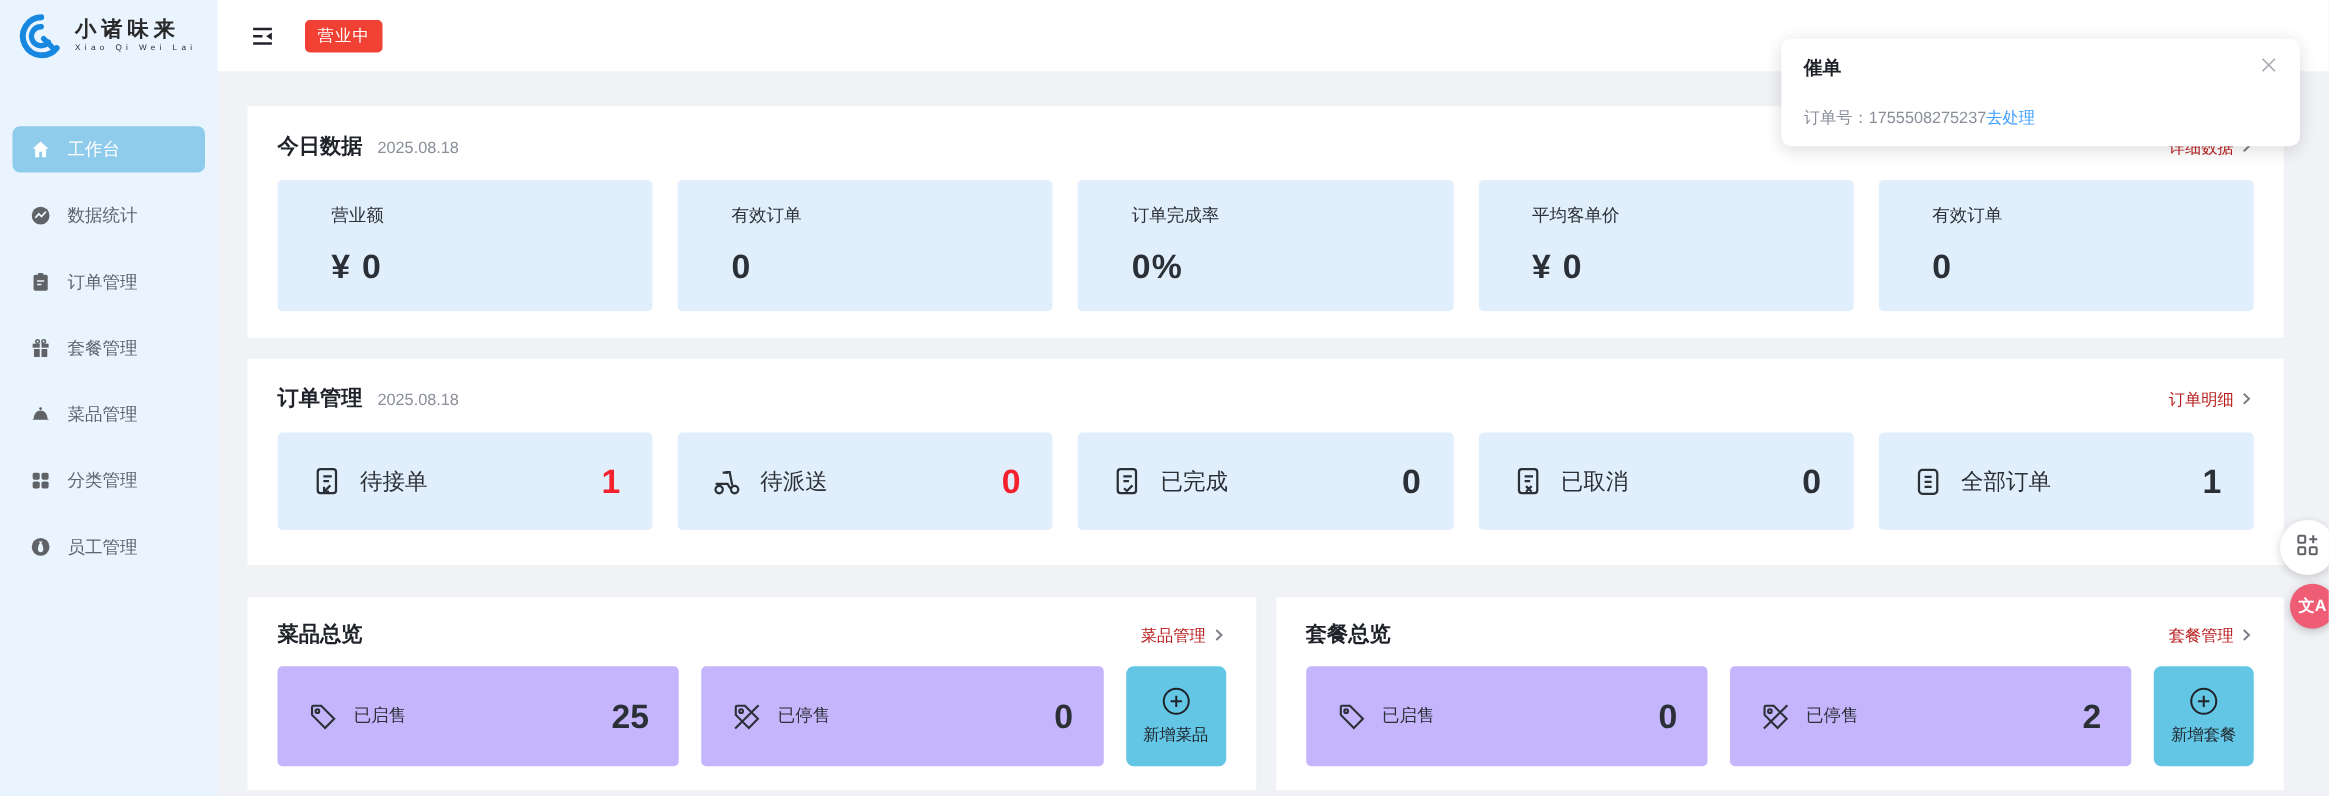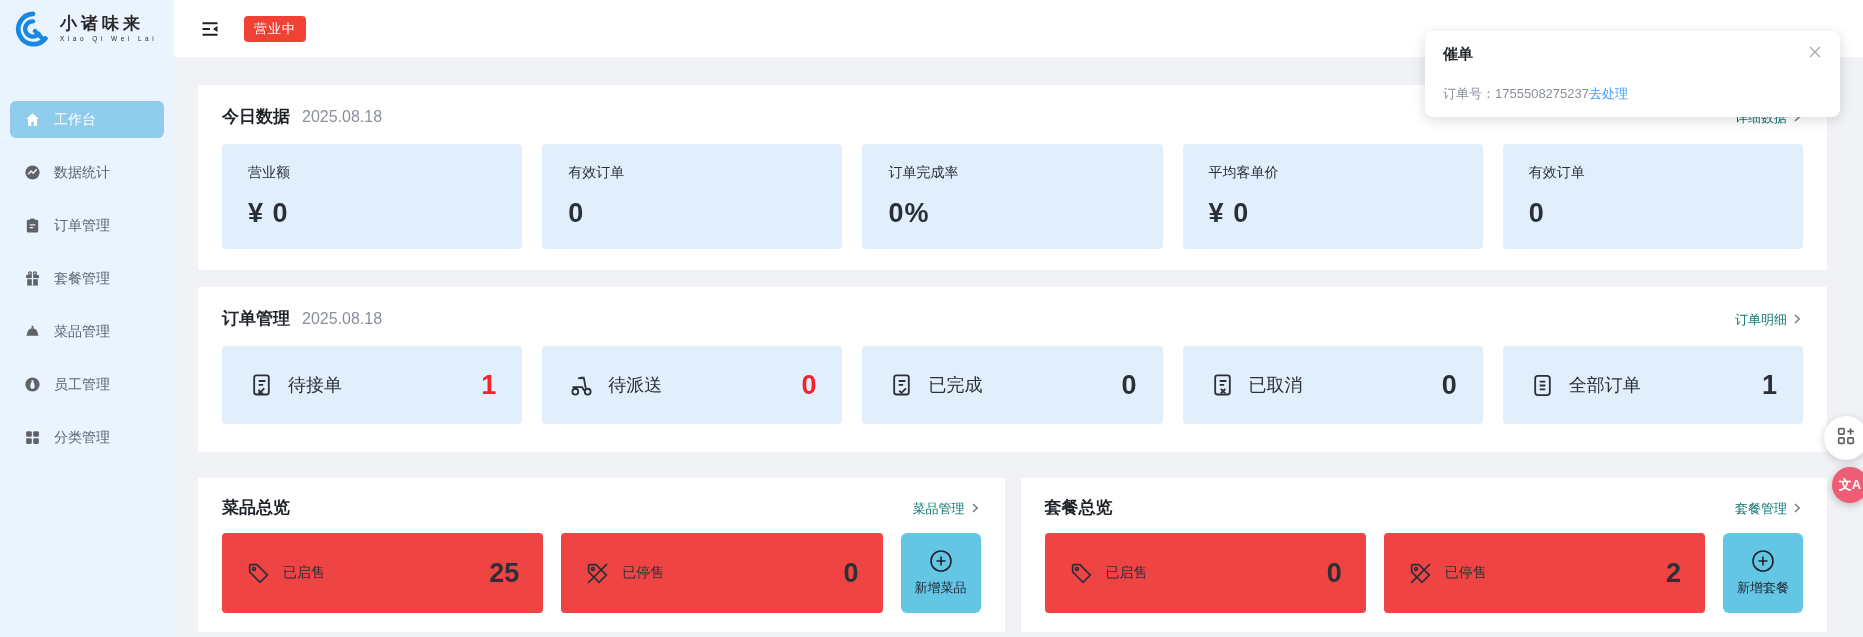--- a/index.html
+++ b/index.html
@@ -29,38 +29,38 @@
   .topbar { height:57px; background:#ffffff; display:flex; align-items:center; padding-left:26px; gap:24px; flex:0 0 57px; }
   .collapse-btn { width:20px; height:20px; cursor:pointer; display:flex; }
   .status-badge {
     background:#f04134; color:#fff; font-size:13px; padding:4px 10px; border-radius:4px; letter-spacing:1px;
   }
   .main { flex:1; padding:28px 36px 0 24px; overflow:hidden; }
 
   .panel { background:#ffffff; border-radius:0; padding:20px 24px; }
   .panel-head { display:flex; align-items:baseline; }
   .panel-title { font-size:17px; font-weight:bold; color:#1f2329; }
-  .panel-date { font-size:16px; color:#8a8f99; margin-left:12px; }
-  .panel-link { margin-left:auto; font-size:13px; color:#0f766e; display:flex; align-items:center; gap:4px; cursor:pointer; }
+  .panel-date { font-size:13px; color:#8a8f99; margin-left:12px; }
+  .panel-link { margin-left:auto; font-size:13px; color:#b91c1c; display:flex; align-items:center; gap:4px; cursor:pointer; }
 
   .cards-row { display:flex; gap:20px; margin-top:16px; }
-  .stat-card { flex:1; background:#e1effd; border-radius:4px; padding:20px 26px; height:105px; }
+  .stat-card { flex:1; background:#e1effd; border-radius:4px; padding:20px 43px; height:105px; }
   .stat-label { font-size:14px; color:#2b2f36; }
   .stat-value { font-size:27px; font-weight:bold; color:#2b2f36; margin-top:16px; letter-spacing:1px; }
 
   .order-card { flex:1; background:#e1effd; border-radius:4px; height:78px; display:flex; align-items:center; padding:0 26px; cursor:pointer; }
   .order-card .oi { width:27px; height:27px; display:flex; }
   .order-label { font-size:18px; color:#2b2f36; margin-left:13px; }
   .order-value { margin-left:auto; font-size:27px; font-weight:bold; color:#2b2f36; }
   .order-value.red { color:#f5222d; }
 
   .bottom-row { display:flex; gap:16px; margin-top:26px; }
   .bottom-row .panel { flex:1; padding:18px 24px; height:154px; }
   .mini-row { display:flex; gap:18px; margin-top:14px; }
-  .mini-card { flex:1; background:#ef4444; border-radius:4px; height:80px; display:flex; align-items:center; padding:0 24px; }
+  .mini-card { flex:1; background:#c4b5fd; border-radius:4px; height:80px; display:flex; align-items:center; padding:0 24px; }
   .mini-card .mi { width:25px; height:25px; display:flex; }
   .mini-label { font-size:14px; color:#2b2f36; margin-left:12px; }
   .mini-value { margin-left:auto; font-size:27px; font-weight:bold; color:#2b2f36; }
   .add-btn {
     flex:0 0 80px; width:80px; height:80px; background:#63c6e5; border-radius:6px; cursor:pointer;
     display:flex; flex-direction:column; align-items:center; justify-content:center; gap:6px;
   }
   .add-btn .ai { width:24px; height:24px; display:flex; }
   .add-label { font-size:13px; color:#1f2329; }
 
@@ -151,36 +151,36 @@
           <svg viewBox="0 0 24 24">
               <path d="M2.5 18h19l-1.6-1.2C19.3 10.5 16 7.5 12 7.5S4.7 10.5 4.1 16.8z" fill="#5f6266"></path>
               <circle cx="12" cy="5.5" r="1.6" fill="#5f6266"></circle>
             </svg>
         </span>
         <span>菜品管理</span>
       </div>
       <div class="nav-item">
         <span class="ni">
           <svg viewBox="0 0 24 24">
-              <circle cx="12" cy="12" r="10" fill="#5f6266"></circle>
-              <path d="M10 6h4l-1.2 2.2c1.4.6 2.2 4 2.2 6.8 0 1.8-1.3 3-3 3s-3-1.2-3-3c0-2.8.8-6.2 2.2-6.8z" fill="#e9f4fe"></path>
-            </svg>
-        </span>
-        <span>员工管理</span>
-      </div>
-      <div class="nav-item">
-        <span class="ni">
-          <svg viewBox="0 0 24 24">
               <rect x="3" y="3" width="8" height="8" rx="2" fill="#5f6266"></rect>
               <rect x="13" y="3" width="8" height="8" rx="2" fill="#5f6266"></rect>
               <rect x="3" y="13" width="8" height="8" rx="2" fill="#5f6266"></rect>
               <rect x="13" y="13" width="8" height="8" rx="2" fill="#5f6266"></rect>
             </svg>
         </span>
         <span>分类管理</span>
+      </div>
+      <div class="nav-item">
+        <span class="ni">
+          <svg viewBox="0 0 24 24">
+              <circle cx="12" cy="12" r="10" fill="#5f6266"></circle>
+              <path d="M10 6h4l-1.2 2.2c1.4.6 2.2 4 2.2 6.8 0 1.8-1.3 3-3 3s-3-1.2-3-3c0-2.8.8-6.2 2.2-6.8z" fill="#e9f4fe"></path>
+            </svg>
+        </span>
+        <span>员工管理</span>
       </div>
     </div>
   </div>
 
   <div class="right-col">
     <div class="topbar">
       <span class="collapse-btn">
         <svg viewBox="0 0 24 24" width="20" height="20">
             <path d="M3 5h18M3 12h9M3 19h18" stroke="#1f2329" stroke-width="2.4"></path>
             <path d="M21 8.5v7L15.5 12z" fill="#1f2329"></path>

